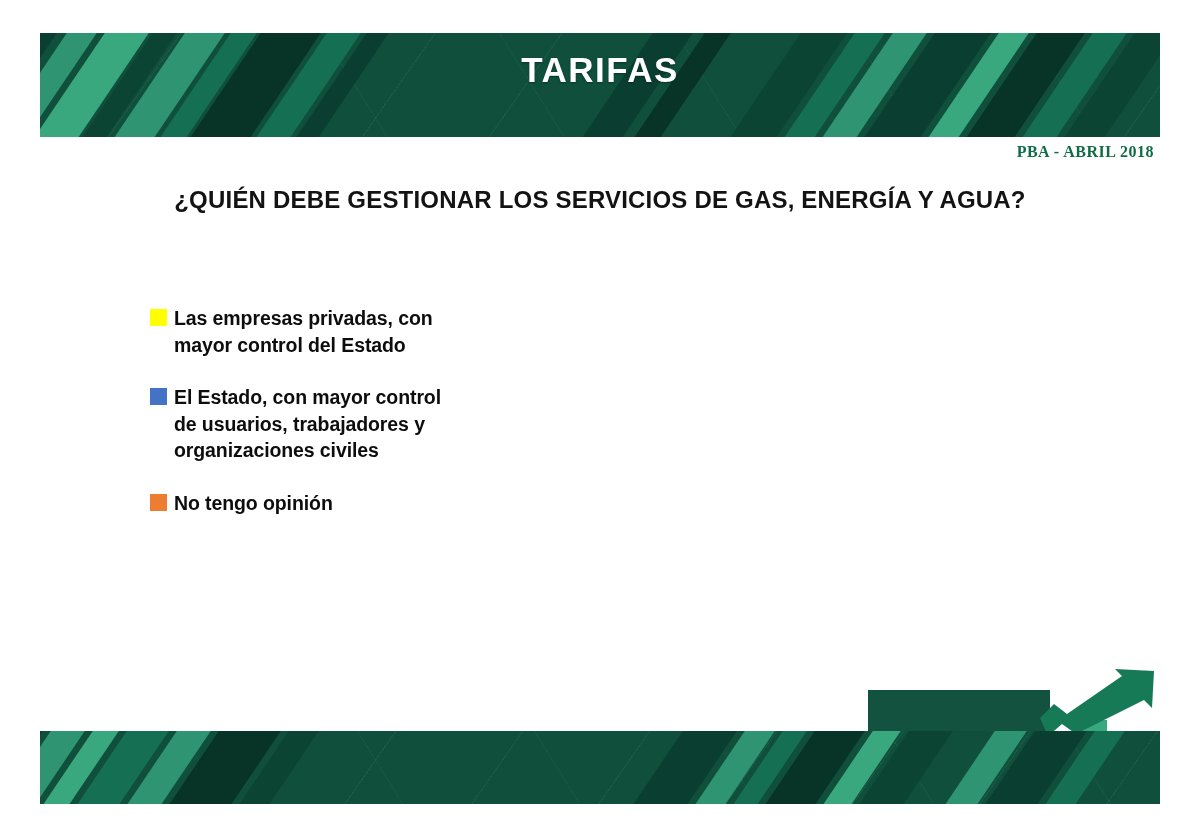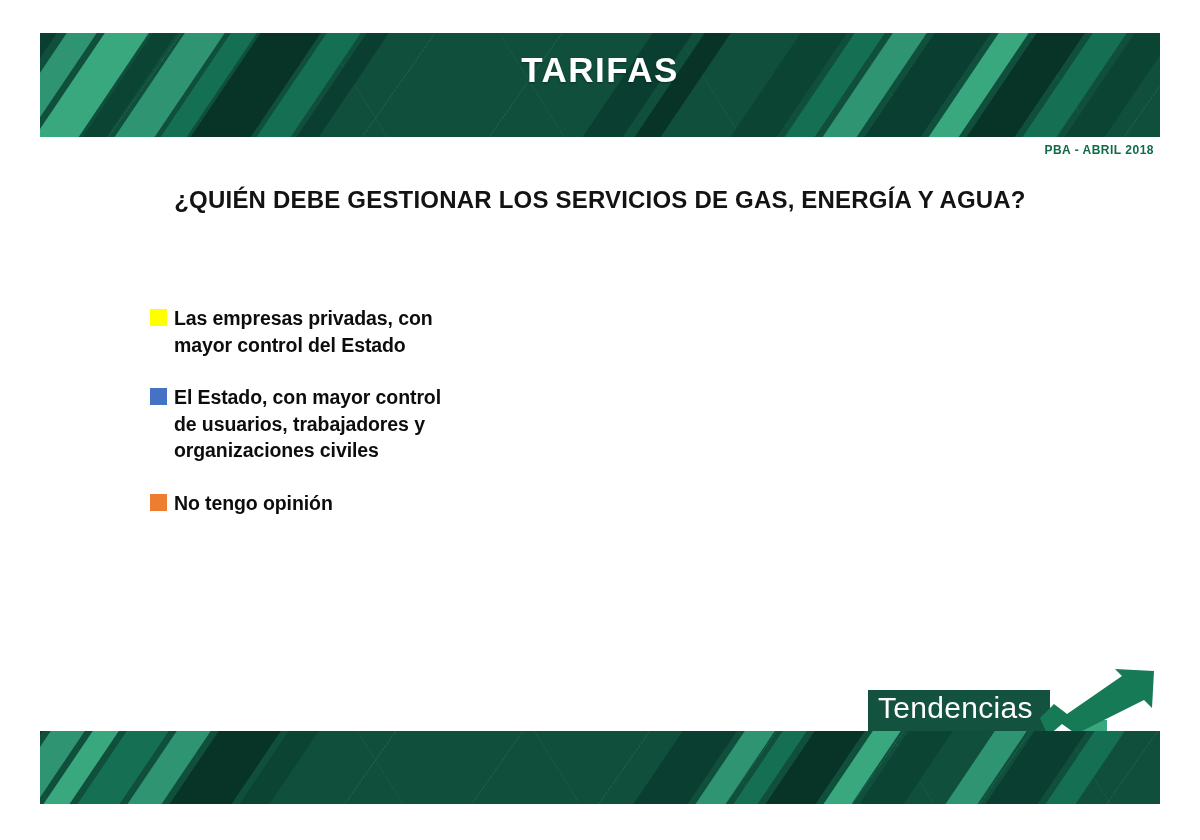--- a/index.html
+++ b/index.html
@@ -106,23 +106,24 @@
     font-family: "Liberation Sans", sans-serif;
     text-shadow: 0 1px 2px rgba(0,0,0,0.35);
   }
 
   
   #date-line {
     position: absolute;
     right: 46px;
     top: 143px;
     color: #106b47;
-    font-size: 12px;
+    font-size: 16px;
     font-weight: bold;
     letter-spacing: 0.5px;
+    font-family: Liberation Serif, serif;
   }
 
   
   #question {
     position: absolute;
     left: 0; right: 0;
     top: 186px;
     text-align: center;
     color: #131313;
     font-size: 24px;
@@ -255,21 +256,20 @@
     <div class="legend-item">
       <span class="legend-swatch" style="background:#ED7D31;"></span>
       <span class="legend-label">No tengo opinión</span>
     </div>
 
   </div>
 
 
   <div id="logo">
     <div id="logo-plate"></div>
-    <div id="logo-text">Tendencias</div>
     <svg id="logo-mark" width="130" height="110" viewBox="0 0 130 110">
 
       <rect x="44" y="52" width="27" height="58" fill="#3aa87f"></rect>
 
       <path d="M4,50 L18,36 L31,46 L86,8 L79,1 L118,3 L116,40 L108,32 L40,66 L26,56 L12,68 Z" fill="#157a55"></path>
     </svg>
   </div>
 
   <div id="footer-band">
     <div class="band-hairlines"></div>

